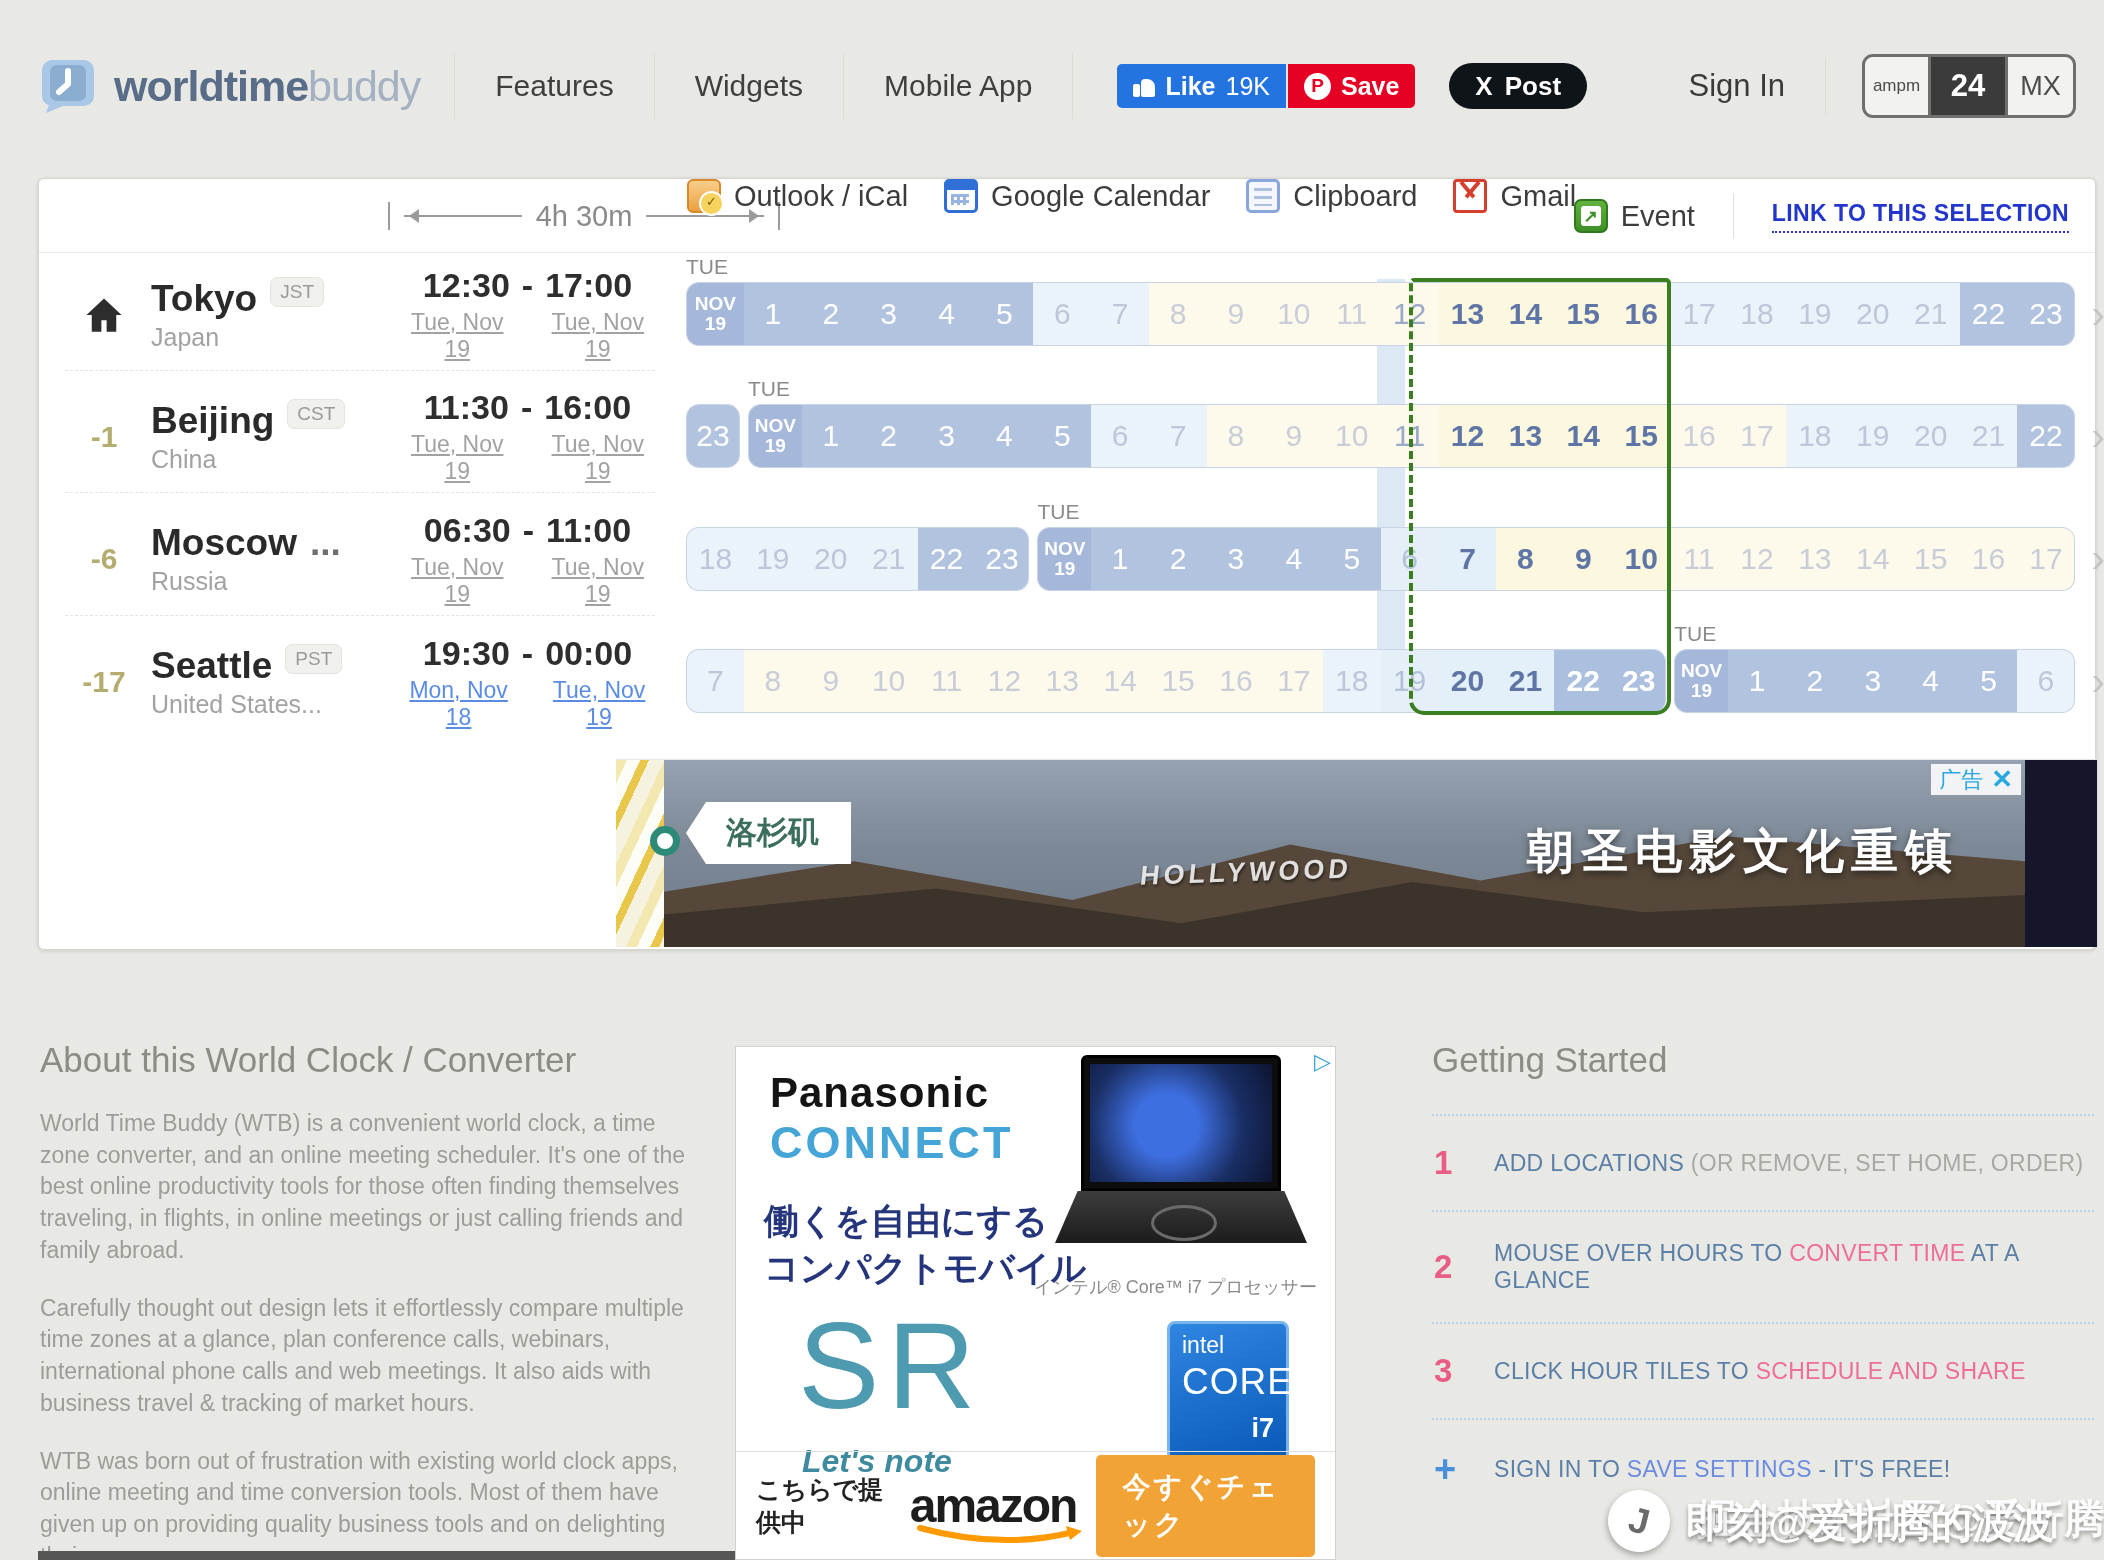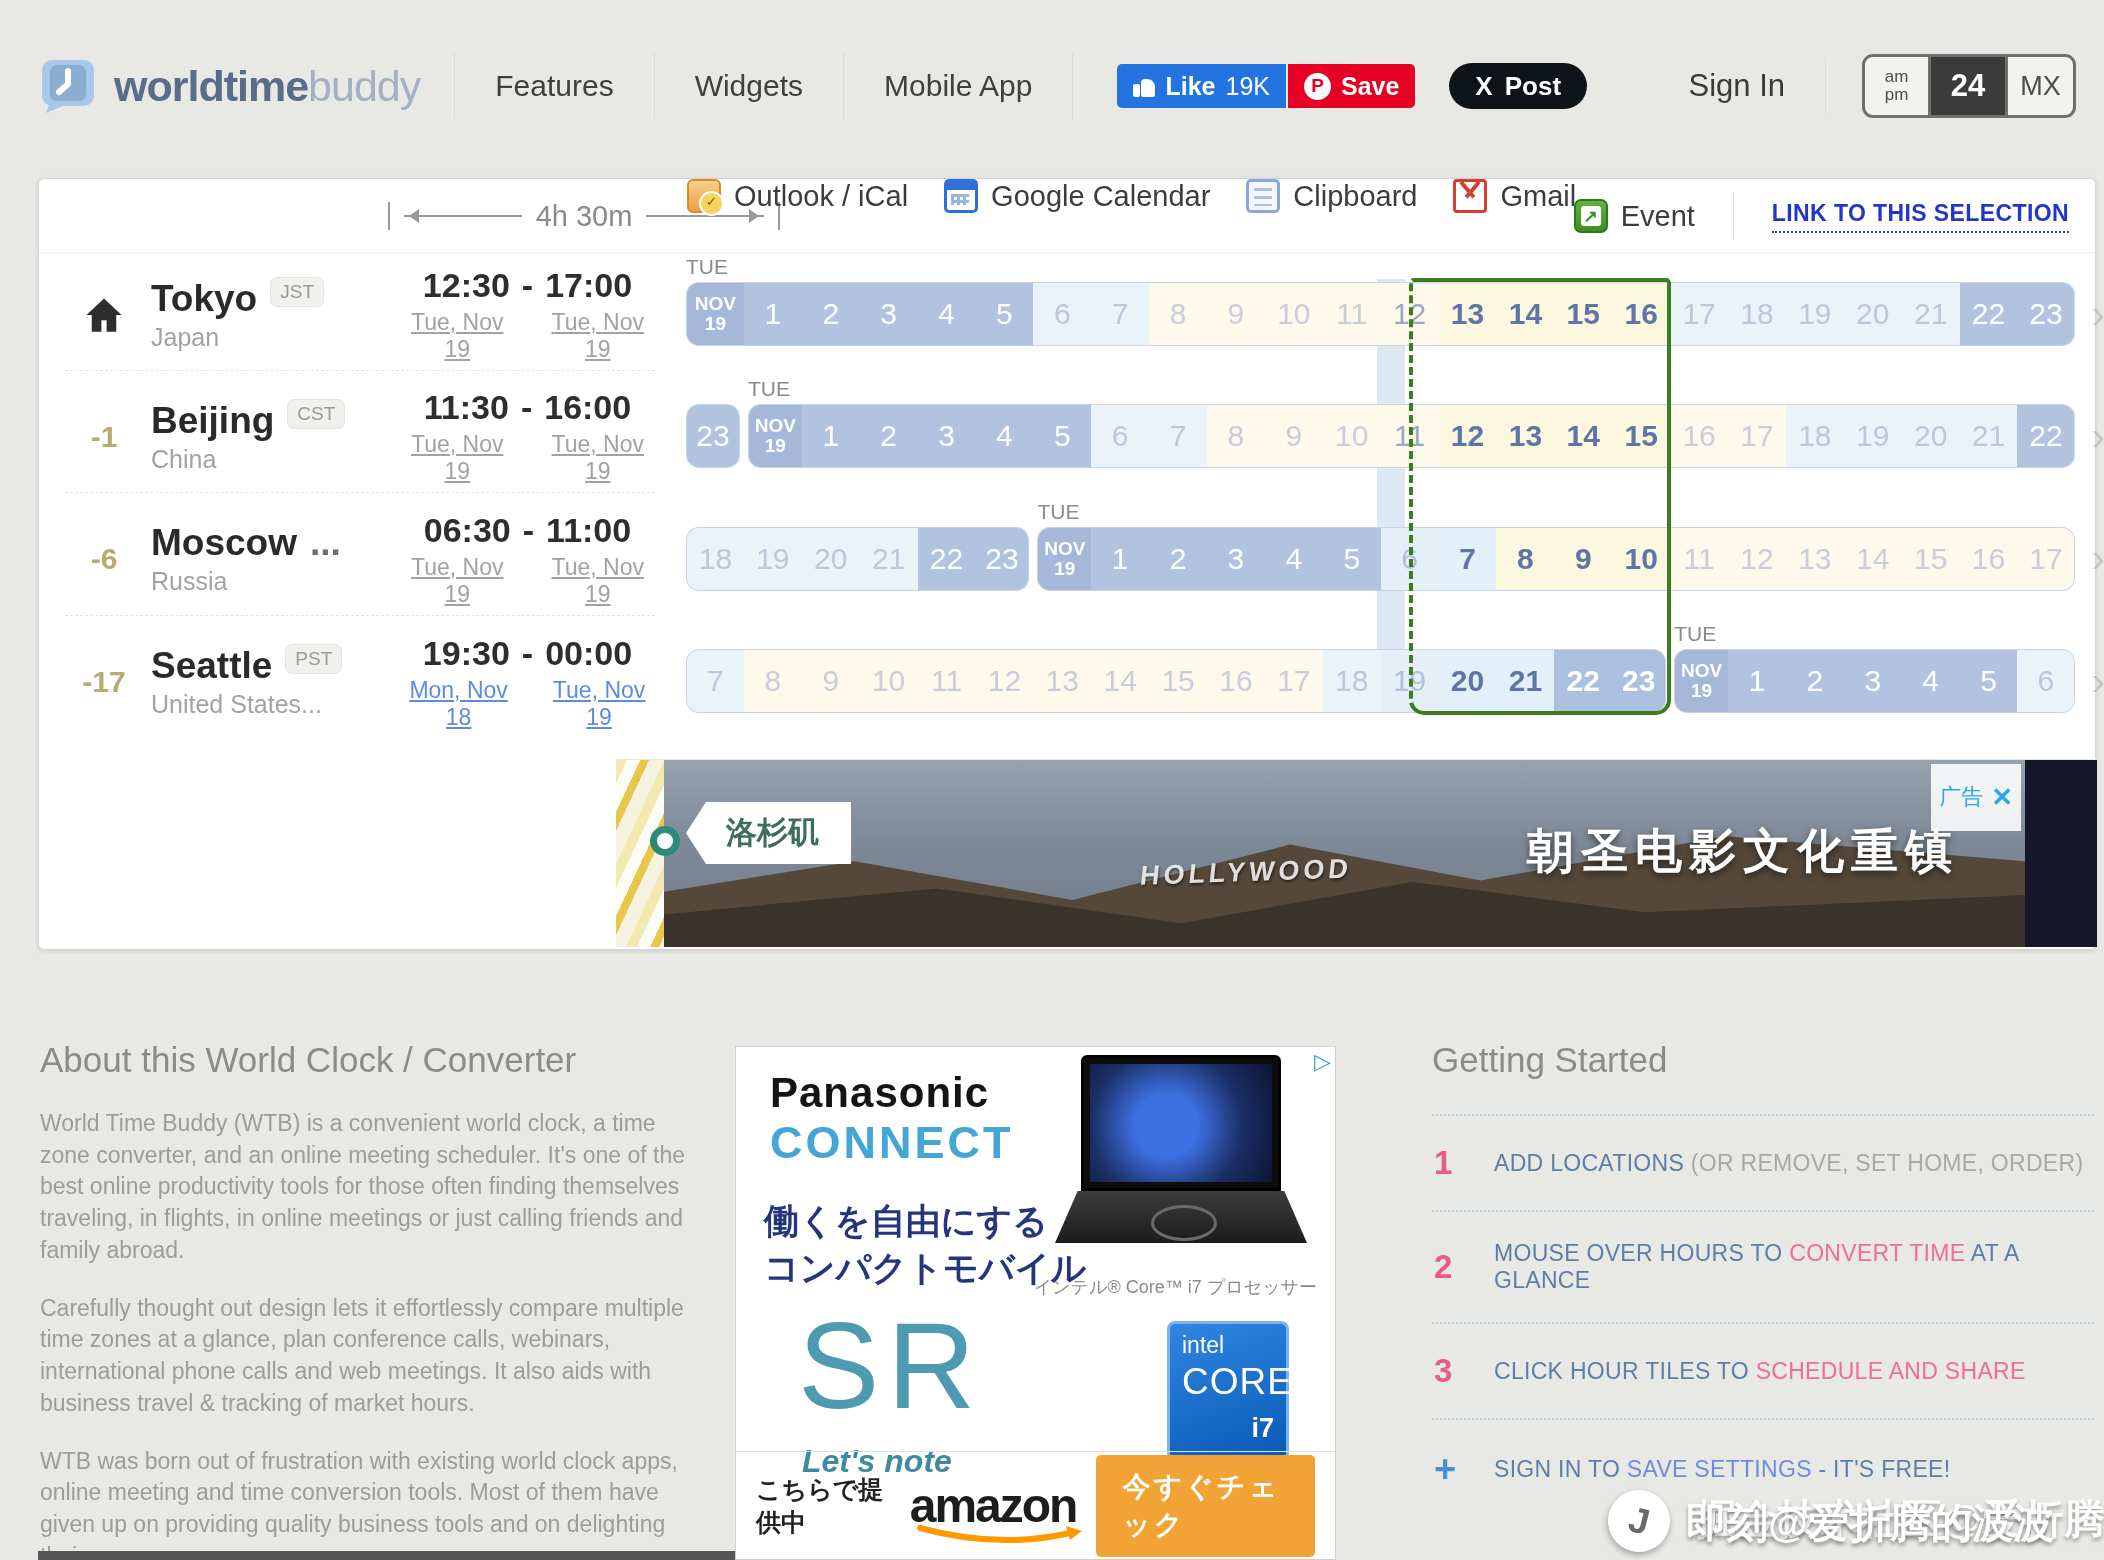--- a/index.html
+++ b/index.html
@@ -21,21 +21,21 @@
   .fb-thumb { position:relative; width:22px; height:22px; }
   .fb-thumb::before { content:''; position:absolute; left:0; bottom:0; width:7px; height:13px; background:#fff; border-radius:2px; }
   .fb-thumb::after { content:''; position:absolute; left:8px; bottom:0; width:14px; height:18px; background:#fff; border-radius:4px 8px 2px 2px; }
   .btn-save { display:flex; align-items:center; gap:10px; background:#e60023; color:#fff; height:44px; padding:0 16px; border-radius:0 5px 5px 0; font-size:25px; font-weight:bold; margin-left:2px; cursor:pointer; }
   .pin-ic { width:27px; height:27px; background:#fff; color:#e60023; border-radius:50%; font-size:19px; font-weight:bold; display:flex; align-items:center; justify-content:center; }
   .btn-post { display:flex; align-items:center; gap:12px; background:#0f1419; color:#fff; height:46px; padding:0 26px; border-radius:24px; font-size:26px; font-weight:bold; margin-left:34px; cursor:pointer; }
   .x-ic { font-weight:bold; font-size:26px; }
   .sign-in { margin-left:auto; font-size:31px; color:#3a3a3a; cursor:pointer; }
   .hdr-div { width:1px; height:56px; background:#dddbd5; margin:0 36px 0 40px; }
   .fmt-toggle { display:flex; height:64px; border:3px solid #6f6f6f; border-radius:11px; overflow:hidden; background:#f2f2ee; }
-  .fmt-cell { display:flex; flex-direction:column; align-items:center; justify-content:center; cursor:pointer; color:#4c4c4c; }
+  .fmt-cell { display:flex; flex-direction:row; align-items:center; justify-content:center; cursor:pointer; color:#4c4c4c; }
   .fmt-ampm { width:66px; font-size:17px; line-height:1.05; border-right:3px solid #6f6f6f; }
   .fmt-24 { width:74px; background:#3b3b3b; color:#fff; font-size:31px; font-weight:bold; }
   .fmt-mx { width:68px; font-size:27px; border-left:3px solid #6f6f6f; }
 
   
   .panel { position:absolute; left:38px; top:178px; width:2058px; height:772px; background:#fff; border:1px solid #d5d5d1; border-radius:6px; box-shadow:0 1px 4px rgba(0,0,0,.13); }
   .toolbar { position:absolute; top:0; left:0; right:0; height:74px; border-bottom:1px solid #ececea; }
   .duration { position:absolute; left:290px; top:0; height:74px; width:510px; display:flex; align-items:center; justify-content:center; gap:14px; color:#8a8a8a; font-size:29px; }
   .dur-endbar { width:2px; height:28px; background:#9a9a9a; }
   .dur-arrow { position:relative; width:118px; height:2px; background:#9a9a9a; }
@@ -105,21 +105,21 @@
   .ad-map { width:48px; position:relative; background:repeating-linear-gradient(115deg,#f3e9b0 0 10px,#fdfdf8 10px 22px,#e8c74a 22px 30px,#f6f2e0 30px 44px); }
   .ad-ring { position:absolute; right:-16px; top:66px; width:30px; height:30px; border:7px solid #2e8a78; border-radius:50%; background:#fff; z-index:3; }
   .ad-photo { flex:1; position:relative; background:linear-gradient(#97a2b0 0%,#7d8996 45%,#6f7b88 100%); overflow:hidden; }
   .ad-mt1 { position:absolute; left:0; right:0; bottom:0; height:74%; background:#55483a;
     clip-path:polygon(0 100%,0 60%,14% 38%,30% 66%,46% 26%,60% 52%,78% 20%,100% 38%,100% 100%); }
   .ad-mt2 { position:absolute; left:0; right:0; bottom:0; height:58%; background:#3c342a;
     clip-path:polygon(0 100%,0 70%,20% 46%,38% 78%,55% 40%,72% 68%,100% 52%,100% 100%); }
   .ad-sign { position:absolute; left:35%; top:52%; color:#ececec; font-weight:bold; font-size:27px; letter-spacing:4px; transform:rotate(-2deg) skewX(-8deg); opacity:.92; text-shadow:1px 2px 3px rgba(0,0,0,.6); }
   .ad-tag { position:absolute; left:22px; top:42px; background:#fff; color:#3c6e5e; font-size:31px; font-weight:bold; padding:10px 32px 10px 40px; clip-path:polygon(20px 0,100% 0,100% 100%,20px 100%,0 50%); }
   .ad-head { position:absolute; right:66px; top:60px; color:#fff; font-size:47px; font-weight:bold; letter-spacing:7px; text-shadow:0 3px 7px rgba(0,0,0,.55); }
-  .ad-label { position:absolute; top:4px; right:4px; display:flex; align-items:flex-start; gap:8px; color:#28a7e0; font-size:22px; background:rgba(255,255,255,.88); padding:18px 8px; z-index:4; }
+  .ad-label { position:absolute; top:4px; right:4px; display:flex; align-items:flex-end; gap:8px; color:#28a7e0; font-size:22px; background:rgba(255,255,255,.88); padding:0 8px; z-index:4; }
   .ad-x { font-size:26px; font-weight:bold; cursor:pointer; }
   .ad-dark { width:72px; background:#16162a; }
 
   
   .about { position:absolute; left:40px; top:1040px; width:650px; }
   .sec-title { font-size:35px; color:#8c8c86; margin-bottom:28px; }
   .about p { font-size:23px; color:#9c9c98; line-height:1.38; margin-bottom:26px; }
 
   
   .gs { position:absolute; left:1432px; top:1040px; width:662px; }

